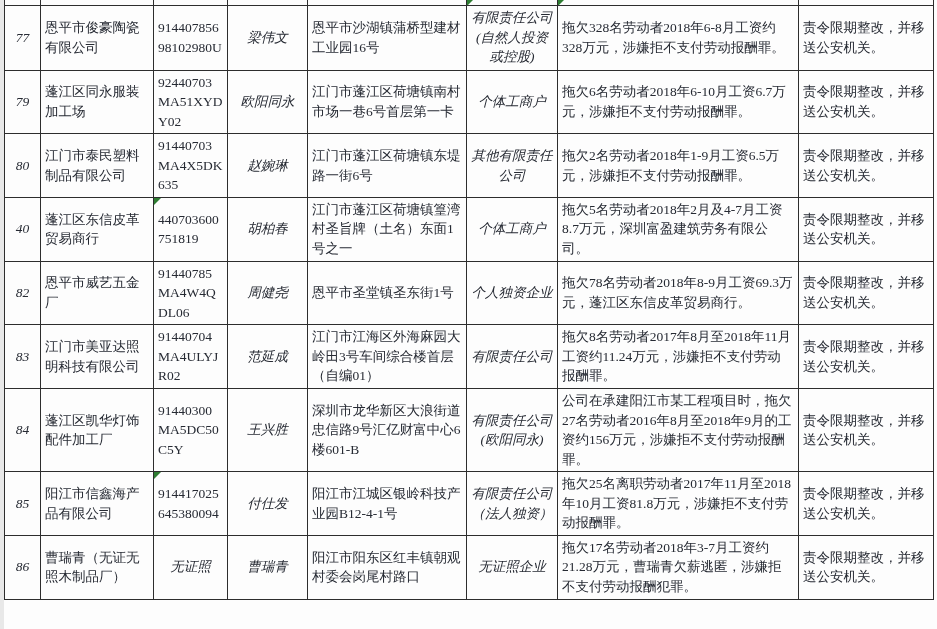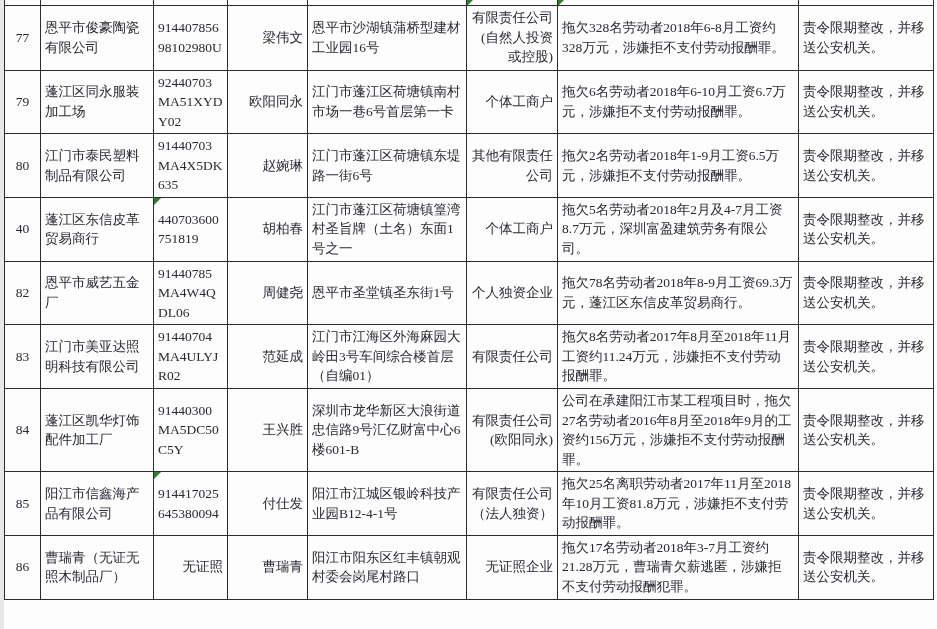--- a/index.html
+++ b/index.html
@@ -29,22 +29,22 @@
   table.doc td {
     border: 1px solid #2d2d2d;
     vertical-align: middle;
     padding: 2px 4px;
     font-size: 13.5px;
     line-height: 1.45;
     position: relative;
     overflow: hidden;
     background: #fdfdfd;
   }
-  td.num { text-align: center; font-size: 15px; }
-  td.c { text-align: right; }
+  td.num { text-align: center; font-size: 15px; font-style: italic; }
+  td.c { text-align: center; font-style: italic; }
   td.code { word-break: break-all; }
   td.gt::before {
     content: "";
     position: absolute;
     top: 0; left: 0;
     width: 0; height: 0;
     border-top: 7px solid #2e7d32;
     border-right: 7px solid transparent;
   }
   tr.sliver-top td { padding: 0; height: 6px; border-top: none; }

